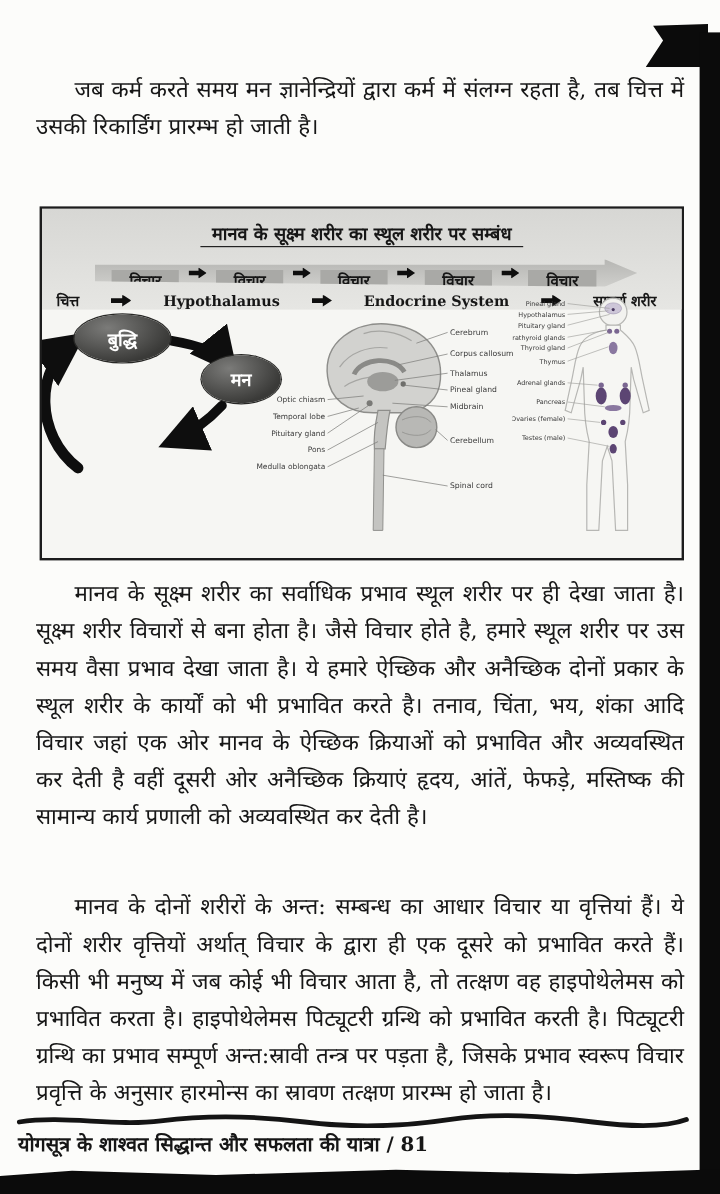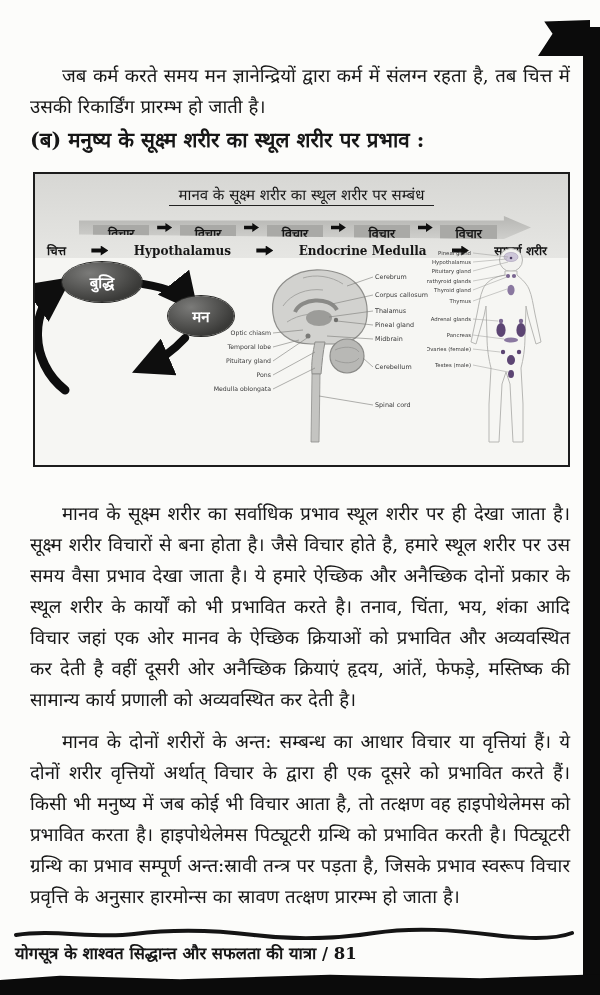--- a/index.html
+++ b/index.html
@@ -4,33 +4,33 @@
 <style>
   *{box-sizing:border-box;margin:0;padding:0;}
   html,body{width:600px;height:995px;}
   body{background:#e9e9e7;}
   .page{position:relative;width:600px;height:995px;background:#fcfcfa;overflow:hidden;
         font-family:"DejaVu Serif","Liberation Serif",serif;color:#161616;}
 
   .body-text{position:absolute;left:30px;width:540px;font-size:18.6px;line-height:31px;
              text-align:justify;text-indent:32px;}
   .p-intro{top:60px;}
-  .p-subtle{top:498px;}
-  .p-sci{top:726px;}
+  .p-subtle{top:480px;}
+  .p-sci{top:741px;}
   .heading{position:absolute;left:30px;width:545px;font-size:20.5px;font-weight:bold;}
   .h-b{top:125px;}
   .h-sci{top:706px;}
 
   
   .figure{position:absolute;left:33px;top:172px;width:537px;height:295px;
           border:2.5px solid #1c1c1c;background:#f6f6f3;}
   .fig-header{position:absolute;left:0;top:0;width:100%;height:84px;
               background:linear-gradient(#d7d7d4,#e6e6e3);}
   .fig-title{position:absolute;top:10px;left:0;width:100%;text-align:center;
-             font-size:15px;font-weight:normal;}
+             font-size:15px;font-weight:bold;}
   .fig-title span{display:inline-block;border-bottom:1.5px solid #222;padding:0 10px 1px;}
   .thought-band{position:absolute;left:44px;top:42px;width:452px;height:23px;
                 background:linear-gradient(#b6b6b3,#cfcfcc);
                 clip-path:polygon(0 20%,94% 20%,94% 0,100% 50%,94% 100%,0 80%);
                 display:flex;align-items:center;justify-content:space-between;
                 padding:0 34px 0 14px;}
   .chip{font-size:12.5px;font-weight:bold;background:#a9a9a6;padding:0 15px;line-height:17px;margin-top:12px;}
   .harrow{width:15px;height:9px;background:#0e0e0e;flex:none;
           clip-path:polygon(0 30%,55% 30%,55% 0,100% 50%,55% 100%,55% 70%,0 70%);}
   .flow-row{position:absolute;left:12px;top:68px;width:500px;display:flex;
@@ -61,21 +61,20 @@
   .scan-bottom{position:absolute;left:0;bottom:0;width:100%;height:22px;background:#0b0b0b;
                clip-path:polygon(0 32%,10% 12%,30% 28%,55% 8%,80% 24%,100% 6%,100% 100%,0 100%);}
 </style>
 </head>
 <body>
 
 <div class="page">
 
   <p class="body-text p-intro">जब कर्म करते समय मन ज्ञानेन्द्रियों द्वारा कर्म में संलग्न रहता है, तब चित्त में उसकी रिकार्डिंग प्रारम्भ हो जाती है।</p>
 
-  <h2 class="heading h-b">(ब) मनुष्य के सूक्ष्म शरीर का स्थूल शरीर पर प्रभाव :</h2>
 
   <div class="figure">
     <div class="fig-header"></div>
 
     <div class="fig-title">
       <span>मानव के सूक्ष्म शरीर का स्थूल शरीर पर सम्बंध</span>
     </div>
 
     <div class="thought-band">
       <span class="chip">विचार</span>
@@ -87,21 +86,21 @@
       <span class="chip">विचार</span>
       <span class="harrow"></span>
       <span class="chip">विचार</span>
     </div>
 
     <div class="flow-row">
       <span>चित्त</span>
       <span class="harrow"></span>
       <span>Hypothalamus</span>
       <span class="harrow"></span>
-      <span>Endocrine Medulla</span>
+      <span>Endocrine System</span>
       <span class="harrow"></span>
       <span>सम्पूर्ण शरीर</span>
     </div>
 
     <svg class="cycle-arrows" viewBox="0 0 222 172">
       <defs>
         <marker id="ah" markerWidth="5" markerHeight="5" refX="3.5" refY="2.5" orient="auto">
           <path d="M0 0 L5 2.5 L0 5 Z" fill="#0e0e0e"></path>
         </marker>
       </defs>

